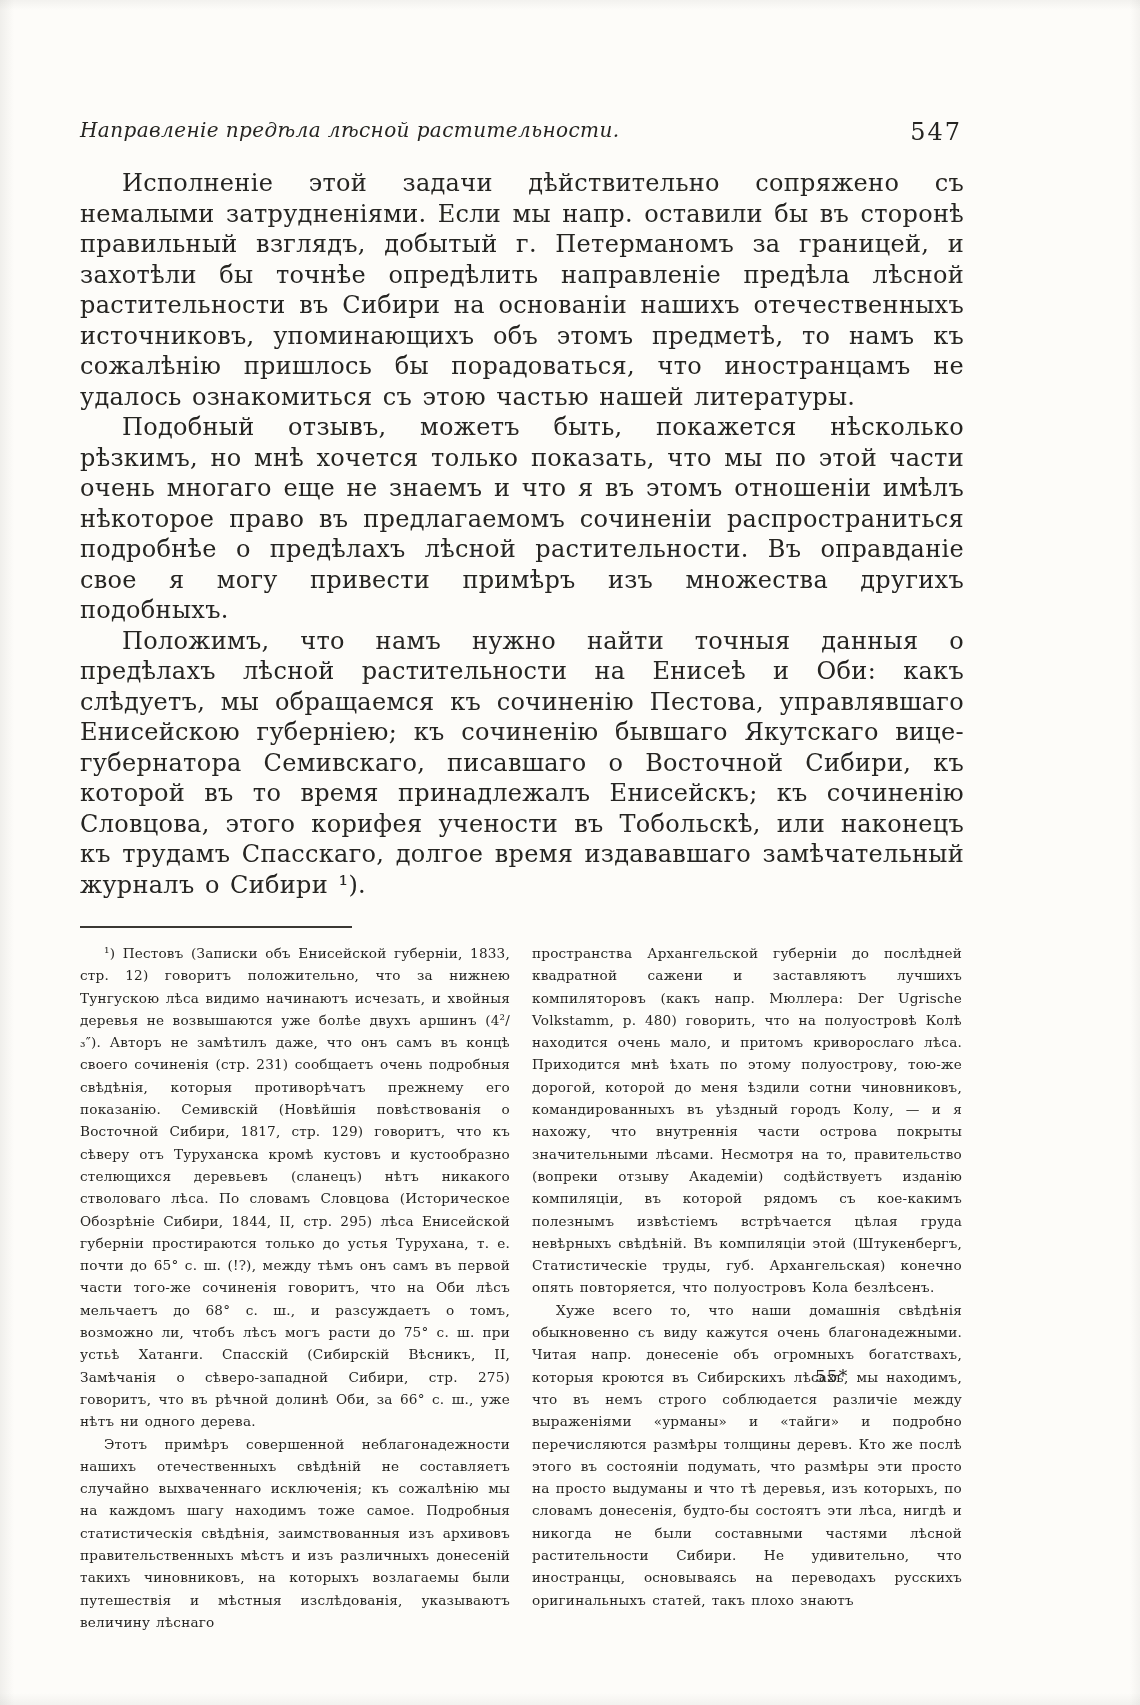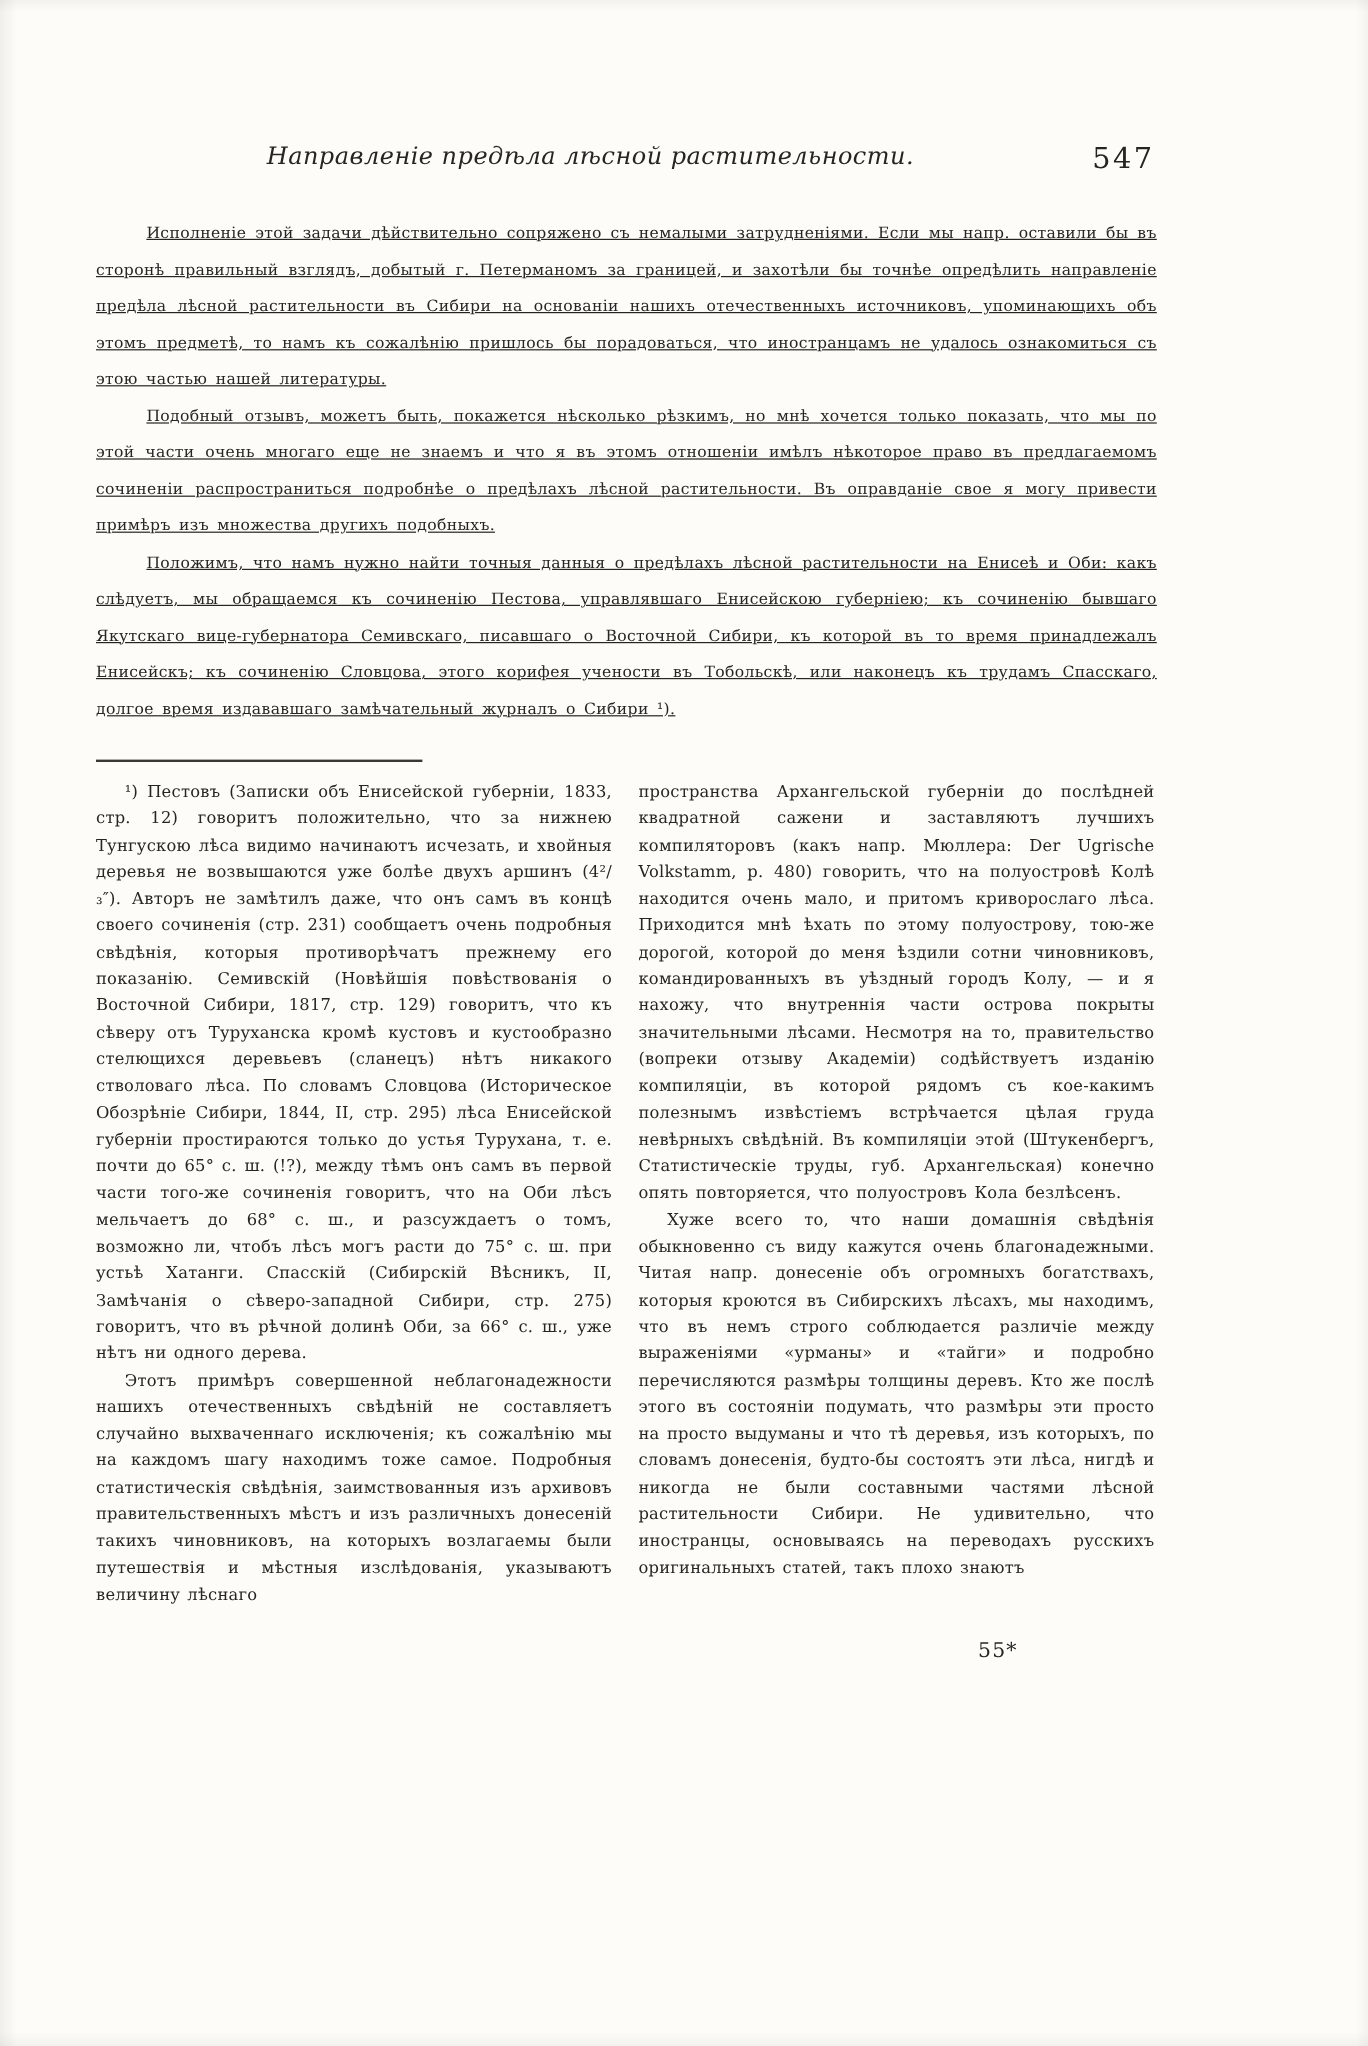--- a/index.html
+++ b/index.html
@@ -18,41 +18,39 @@
     top: 118px;
     width: 884px;
   }
   .running-head {
     position: relative;
     height: 30px;
     font-size: 20px;
   }
   .running-head .head-title {
     display: block;
-    text-align: center;
     font-style: italic;
     letter-spacing: 0.4px;
     padding-right: 60px;
   }
   .running-head .head-pagenum {
     position: absolute;
     right: 2px;
     top: 0;
     font-size: 24px;
     font-style: normal;
     letter-spacing: 2px;
   }
   .main-text {
-    margin-top: 32px;
-    font-size: 13px;
+    margin-top: 20px;
+    font-size: 24px;
     line-height: 30.5px;
     text-align: justify;
     word-spacing: 2.5px;
     letter-spacing: 0.3px;
-    text-decoration: underline;
   }
   .main-text p { text-indent: 42px; }
   .footnote-rule {
     border: none;
     border-top: 2px solid #3a3834;
     width: 272px;
     margin: 26px 0 14px 0;
   }
   .footnotes {
     display: flex;

